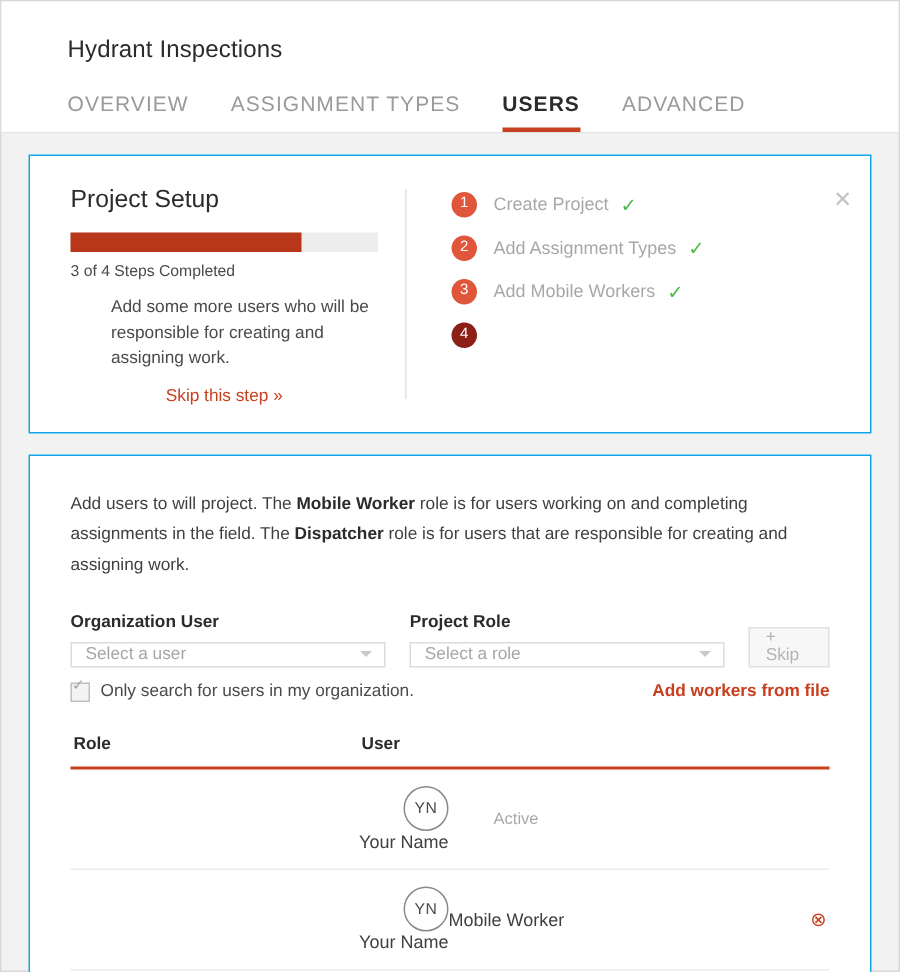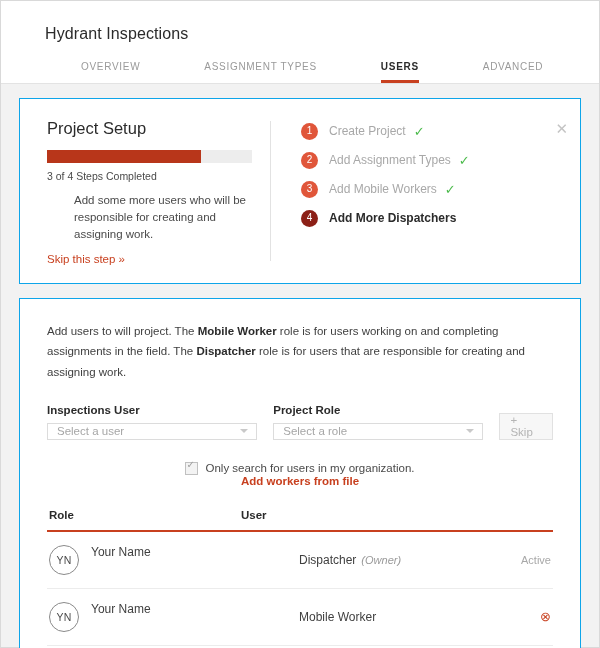--- a/index.html
+++ b/index.html
@@ -36,28 +36,27 @@
     letter-spacing: 0.1px;
     margin: 0 0 18px 0;
     line-height: 1.1;
   }
   .tabs {
     display: flex;
     align-items: flex-end;
     gap: 28px;
   }
   .tab {
-    font-size: 10px;
+    font-size: 14px;
     letter-spacing: 0.7px;
     color: #9a9a9a;
     padding-bottom: 8px;
     border-bottom: 3px solid transparent;
     cursor: pointer;
     white-space: nowrap;
-    margin-left: 36px;
   }
   .tab.active {
     color: #2b2b2b;
     font-weight: bold;
     border-bottom-color: #c8401f;
   }
 
   
   .card {
     background: #ffffff;
@@ -107,21 +106,21 @@
   }
   .setup-desc {
     font-size: 11.5px;
     color: #4a4a4a;
     line-height: 1.5;
     margin-top: 10px;
     margin-left: 27px;
   }
   .skip-link {
     display: block;
-    text-align: left;
+    text-align: center;
     font-size: 11.5px;
     color: #c8401f;
     margin-top: 10px;
     text-decoration: none;
     cursor: pointer;
   }
 
   
   .step {
     display: flex;
@@ -228,22 +227,21 @@
     justify-content: center;
     box-sizing: border-box;
     cursor: default;
     padding: 0 10px;
   }
 
   .below-row {
     display: flex;
     align-items: center;
     justify-content: space-between;
-    margin-top: 22px;
-    flex-direction: column;
+    margin-top: 10px;
   }
   .check-wrap {
     display: flex;
     align-items: center;
     font-size: 11.5px;
     color: #4a4a4a;
     cursor: pointer;
   }
   .checkbox {
     width: 11px;
@@ -294,21 +292,22 @@
     display: flex;
     align-items: center;
     padding: 11px 2px;
     border-bottom: 1px solid #ececec;
     min-height: 34px;
     box-sizing: content-box;
   }
   .user-cell {
     width: 250px;
     display: flex;
-    align-items: flex-start;
+    align-items: flex-end;
+    flex-direction: column;
   }
   .avatar {
     width: 28px;
     height: 28px;
     border-radius: 50%;
     border: 1px solid #8a8a8a;
     color: #4a4a4a;
     font-size: 10.5px;
     display: flex;
     align-items: center;
@@ -391,33 +390,32 @@
       </div>
 
       <div class="step">
         <div class="step-num">3</div>
         <div class="step-label">Add Mobile Workers</div>
         <div class="step-check">✓</div>
       </div>
 
       <div class="step current">
         <div class="step-num">4</div>
-        <div class="step-label">Add More Dispatchers</div>
       </div>
     </div>
   </div>
 
   <div class="card users-card">
     <p class="users-desc">
       <span>Add users to will project. The </span><b>Mobile Worker</b><span> role is for users working on and completing assignments in the field. The </span><b>Dispatcher</b><span> role is for users that are responsible for creating and assigning work.</span>
     </p>
 
     <div class="form-row">
       <div class="field-org">
-        <div class="field-label">Inspections User</div>
+        <div class="field-label">Organization User</div>
         <div class="select-box">
           <span>Select a user</span>
           <span class="caret"></span>
         </div>
       </div>
 
       <div class="field-role">
         <div class="field-label">Project Role</div>
         <div class="select-box">
           <span>Select a role</span>
@@ -440,23 +438,20 @@
       <div class="thead">
         <div class="th col-role">Role</div>
         <div class="th col-user">User</div>
         <div class="th col-status"></div>
       </div>
 
       <div class="trow">
         <div class="user-cell">
           <div class="avatar">YN</div>
           <div class="user-name">Your Name</div>
-        </div>
-        <div class="role-cell">
-          <span>Dispatcher</span><span class="owner-tag">(Owner)</span>
         </div>
         <div class="status-cell">Active</div>
       </div>
 
       <div class="trow">
         <div class="user-cell">
           <div class="avatar">YN</div>
           <div class="user-name">Your Name</div>
         </div>
         <div class="role-cell">

